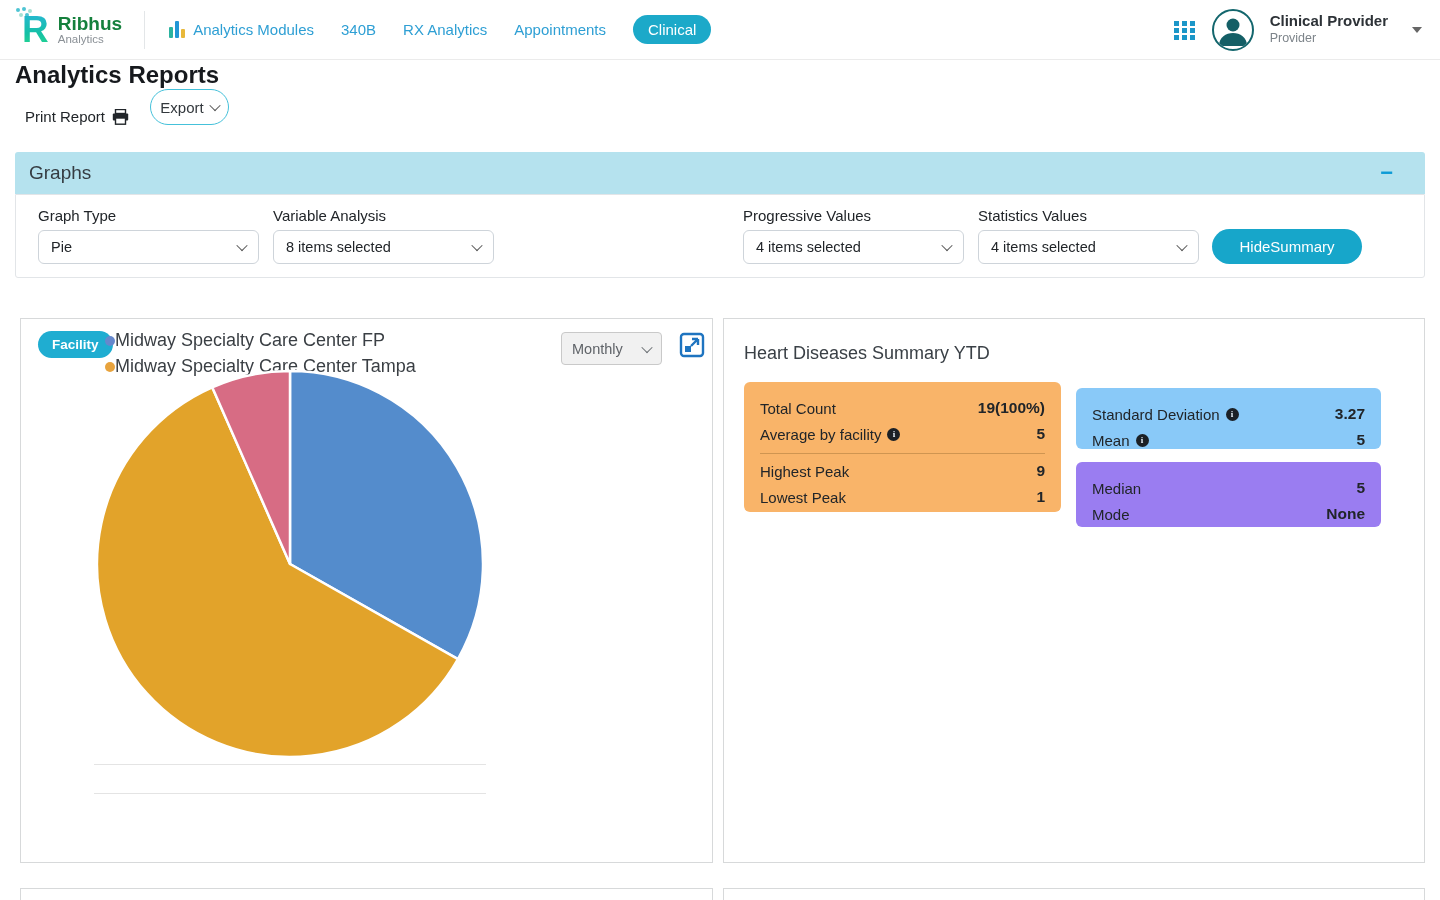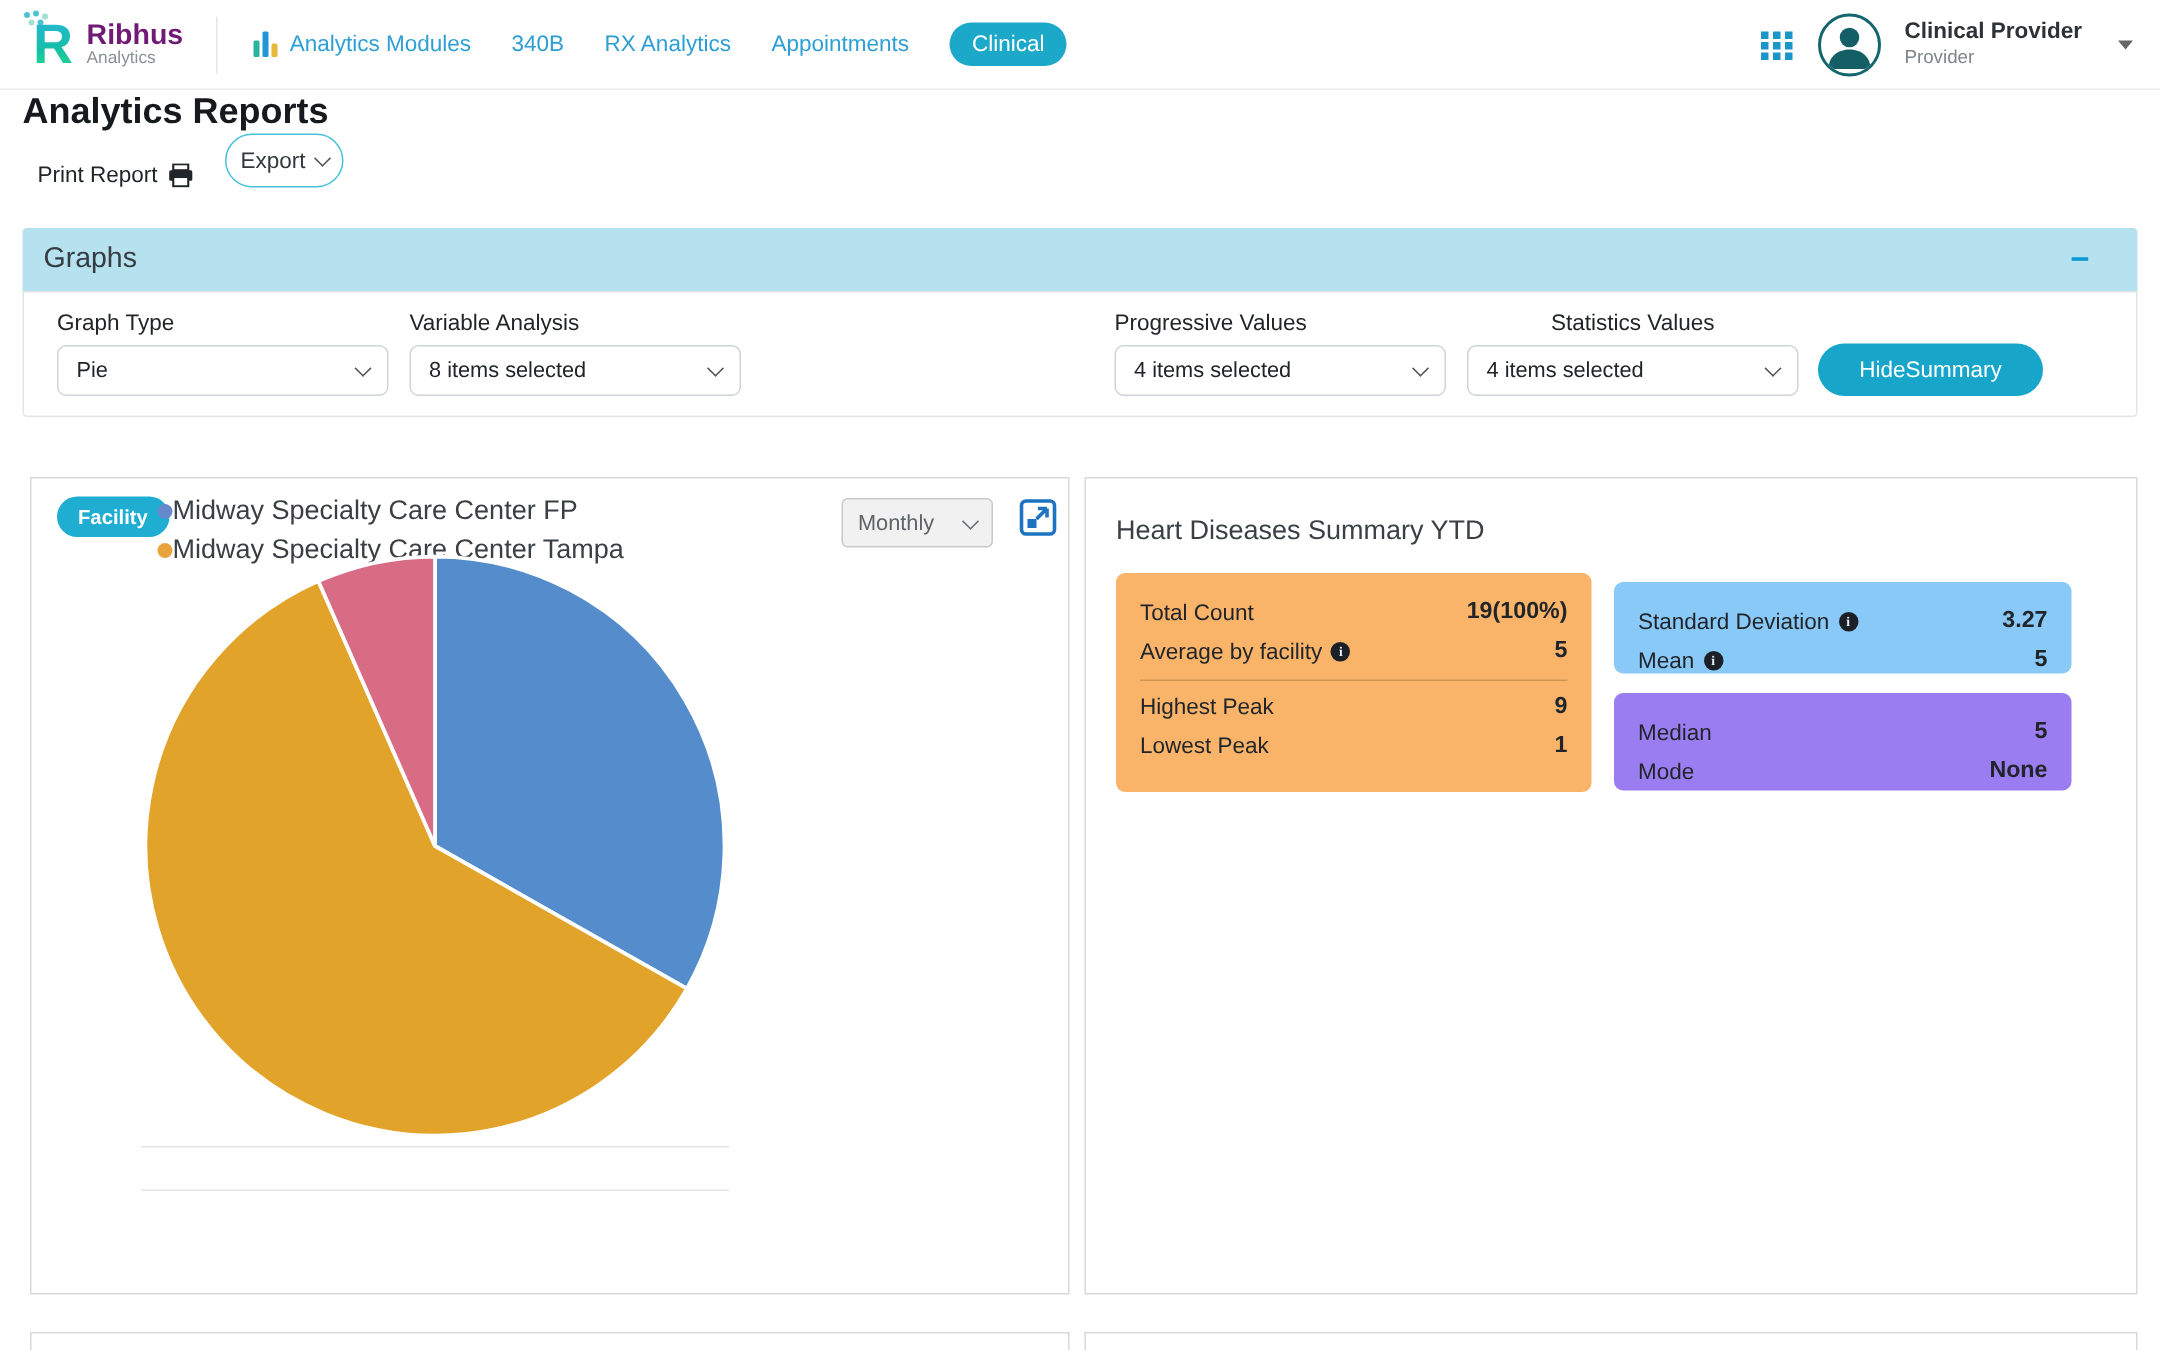--- a/index.html
+++ b/index.html
@@ -9,21 +9,21 @@
 
   
   .header { position:absolute; left:0; top:0; width:1440px; height:60px; background:#fff;
             border-bottom:1px solid #ebebeb; display:flex; align-items:center; padding:0 18px; }
   .brand { display:flex; align-items:center; gap:9px; }
   .brand-r { position:relative; font-size:37px; font-weight:bold; line-height:1;
              background:linear-gradient(180deg,#29b6d8 0%, #14c0a6 60%, #27d98b 100%);
              -webkit-background-clip:text; background-clip:text; color:transparent; padding-left:4px;}
   .brand-dots { position:absolute; left:-2px; top:-3px; width:4px; height:4px; border-radius:50%;
              background:#23b6c9; box-shadow:6px -1px 0 #23b6c9, 12px 1px 0 #8fd8c9, 3px 5px 0 #8fd8c9, 9px 5px 0 #23b6c9; opacity:.8;}
-  .brand-text-name { font-size:19px; font-weight:700; color:#701a75; line-height:1.05; }
+  .brand-text-name { font-size:19px; font-weight:700; color:#15803d; line-height:1.05; }
   .brand-text-sub { font-size:11.5px; color:#8a9096; }
   .hdr-divider { width:1px; height:38px; background:#e3e6e8; margin:0 24px 0 22px; }
   .nav { display:flex; align-items:center; gap:27px; }
   .nav a { text-decoration:none; font-size:15px; color:#2e9fd4; display:flex; align-items:center; gap:8px; cursor:pointer; }
   .nav-pill { background:#1ca9c9; color:#fff !important; padding:6px 15px; border-radius:15px; font-size:14.5px; }
   .bar-ico { display:inline-flex; align-items:flex-end; gap:2px; height:17px; }
   .bar-ico i { display:block; width:4px; border-radius:1px; }
   .bar-ico .b1 { height:11px; background:#2bb3a0; }
   .bar-ico .b2 { height:17px; background:#2196d6; }
   .bar-ico .b3 { height:9px;  background:#e8b83a; }
@@ -54,21 +54,21 @@
   .graphs-title { font-size:19px; color:#353c42;text-align:right; }
   .collapse-btn { margin-left:auto; margin-right:18px; color:#0d9bd6; font-size:22px; font-weight:700;
                   line-height:10px; cursor:pointer; }
   .controls-panel { position:absolute; left:15px; top:194px; width:1410px; height:84px; background:#fff;
                     border:1px solid #e2e5e8; border-radius:0 0 3px 3px; }
   .ctl-group { position:absolute; top:12px; }
   .ctl-label { font-size:15px; color:#212529; margin-bottom:6px; }
   .ctl-select { width:221px; height:34px; border:1px solid #ced4da; border-radius:6px; background:#fff;
                 display:flex; align-items:center; padding:0 12px; font-size:14.5px; color:#212529; cursor:pointer; }
   .ctl-select .chev { margin-left:auto; }
-  .ctl-1{left:22px;} .ctl-2{left:257px;} .ctl-3{left:492px;} .ctl-4{left:727px;} .ctl-5{left:962px;text-align:center;}
+  .ctl-1{left:22px;} .ctl-2{left:257px;} .ctl-3{left:492px;} .ctl-4{left:727px;} .ctl-5{left:962px;}
   .hide-summary-btn { position:absolute; left:1196px; top:34px; width:150px; height:35px; background:#17a6ca;
                 color:#fff; border:none; border-radius:17.5px; font-size:15px; cursor:pointer;
                 font-family:"Liberation Sans", sans-serif;}
 
   
   .card { position:absolute; background:#fff; border:1px solid #d7d9da; }
   .pie-card { left:20px; top:318px; width:693px; height:545px; }
   .sum-card { left:723px; top:318px; width:702px; height:545px; }
   .stub-left  { left:20px;  top:888px; width:693px; height:12px; border-bottom:none; }
   .stub-right { left:723px; top:888px; width:702px; height:12px; border-bottom:none; }
@@ -85,21 +85,21 @@
                    padding:0 10px; font-size:14.5px; color:#5f6368; gap:10px; cursor:pointer; }
   .period-select .chev { margin-left:auto; border-color:#6a6f73; }
   .expand-btn { position:absolute; left:658px; top:13px; width:26px; height:26px; cursor:pointer; }
   .pie-wrap { position:absolute; left:69px; top:45px; width:400px; height:400px; }
   .pie-line { position:absolute; left:73px; width:392px; border-top:1px solid #e4e4e4; }
   .pie-line-1 { top:445px; } .pie-line-2 { top:474px; }
 
   
   .sum-title { position:absolute; left:20px; top:24px; font-size:18px; color:#3a4046; }
   .stat-box { position:absolute; border-radius:6px; padding:11px 16px; }
-  .stat-orange { left:20px; top:63px; width:317px; height:146px; background:#f9b469; }
+  .stat-orange { left:20px; top:63px; width:317px; height:130px; background:#f9b469; }
   .stat-blue   { left:352px; top:69px; width:305px; height:61px; background:#89c9f8; }
   .stat-purple { left:352px; top:143px; width:305px; height:65px; background:#9a7df1; }
   .stat-row { display:flex; align-items:center; justify-content:space-between; font-size:15px;
               color:#212529; margin:6px 0 8px; }
   .stat-row .val { font-weight:700; font-size:15.5px; }
   .stat-div { border-top:1px solid rgba(100,70,20,.28); margin:10px 0 8px; }
   .info-ico { display:inline-flex; width:13px; height:13px; border-radius:50%; background:#1b2026;
               color:#e8f2fb; font-size:9px; font-weight:700; align-items:center; justify-content:center;
               margin-left:6px; font-family:"Liberation Serif", serif; cursor:pointer; }
   .lbl-wrap { display:flex; align-items:center; }

